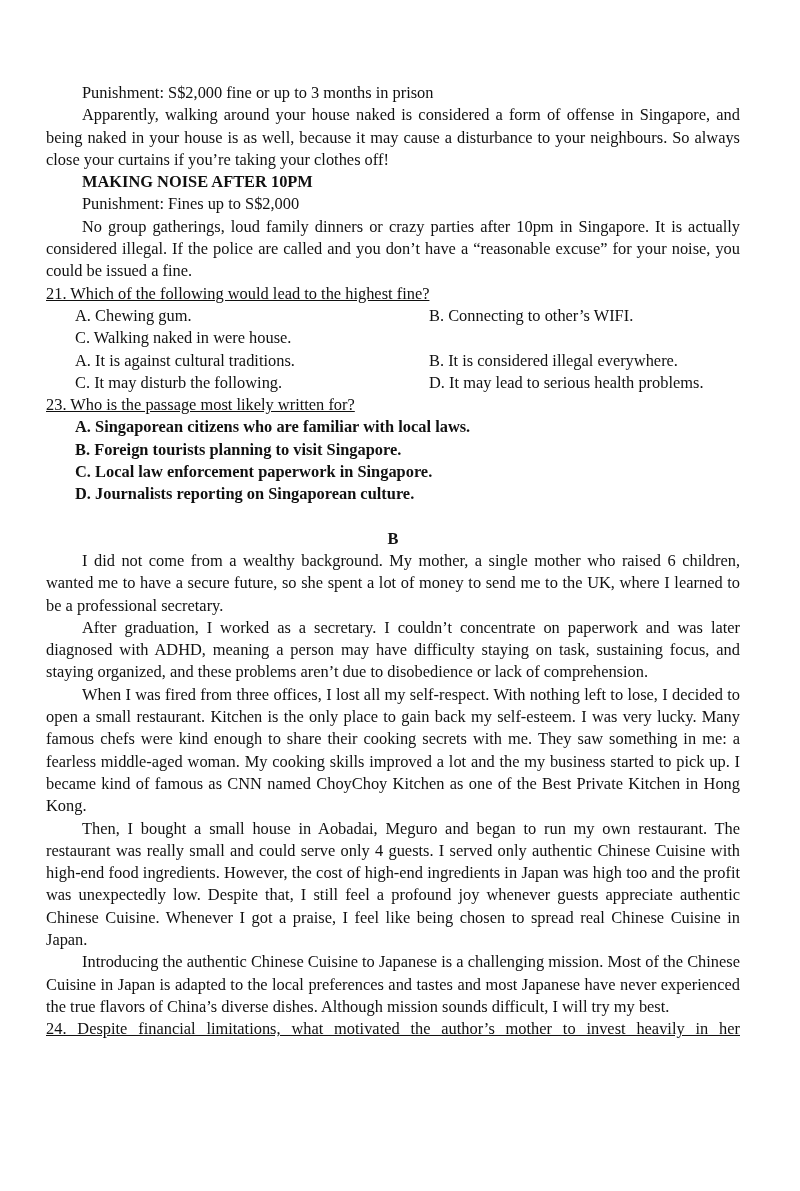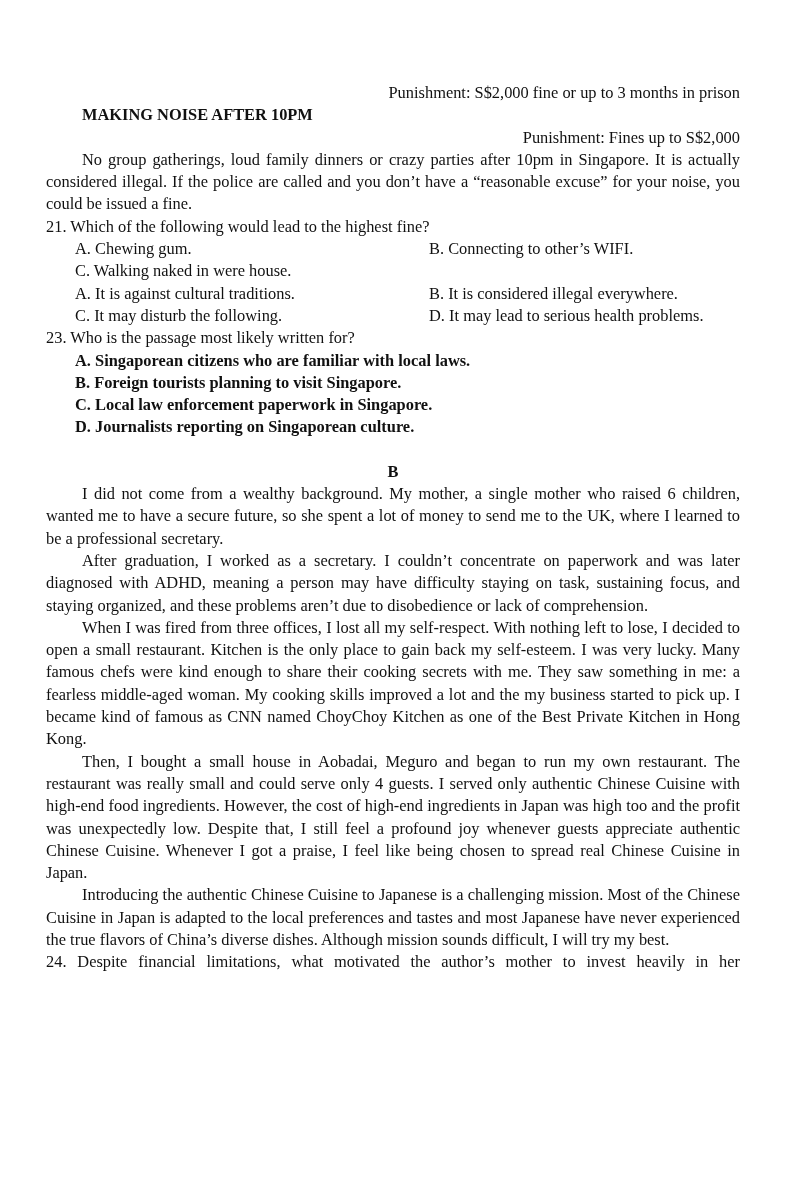--- a/index.html
+++ b/index.html
@@ -3,37 +3,38 @@
   <meta charset="utf-8">
   <style>
     html, body { margin: 0; padding: 0; background: #ffffff; }
     body {
       width: 800px; height: 1191px; position: relative; overflow: hidden;
       font-family: "Liberation Serif", "DejaVu Serif", serif;
       color: #111111; font-size: 16.4px;
     }
     .page { position: absolute; left: 46px; top: 82px; width: 694px; }
     .line { line-height: 22.3px; margin: 0; }
-    .indent { text-indent: 36px; text-align: right; }
+    .indent { text-indent: 36px; }
     .justify { text-align: justify; }
     .heading { font-weight: bold; text-indent: 36px; }
     .center-heading { text-align: center; font-weight: bold; margin-top: 22px; }
     .options-grid { display: grid; grid-template-columns: 354px 340px; padding-left: 29px; }
     .options-grid .opt { line-height: 22.3px; }
     .options-list { padding-left: 29px; font-weight: bold; }
     .options-list .opt { line-height: 22.3px; }
-    .q { line-height: 22.3px; margin: 0; }
+    .q { line-height: 22.3px; margin: 0; text-decoration: underline; }
     .q-last { text-align: justify; text-align-last: justify; }
   </style>
 </head>
 <body>
 
 <div class="page">
 
   <p class="line indent">Punishment: S$2,000 fine or up to 3 months in prison</p>
+  <p class="line indent justify">Apparently, walking around your house naked is considered a form of offense in Singapore, and being naked in your house is as well, because it may cause a disturbance to your neighbours. So always close your curtains if you’re taking your clothes off!</p>
   <p class="line heading">MAKING NOISE AFTER 10PM</p>
   <p class="line indent">Punishment: Fines up to S$2,000</p>
   <p class="line indent justify">No group gatherings, loud family dinners or crazy parties after 10pm in Singapore. It is actually considered illegal. If the police are called and you don’t have a “reasonable excuse” for your noise, you could be issued a fine.</p>
 
   <div>
     <p class="q">21. Which of the following would lead to the highest fine?</p>
     <div class="options-grid">
       <div class="opt">A. Chewing gum.</div>
       <div class="opt">B. Connecting to other’s WIFI.</div>
       <div class="opt">C. Walking naked in were house.</div>

